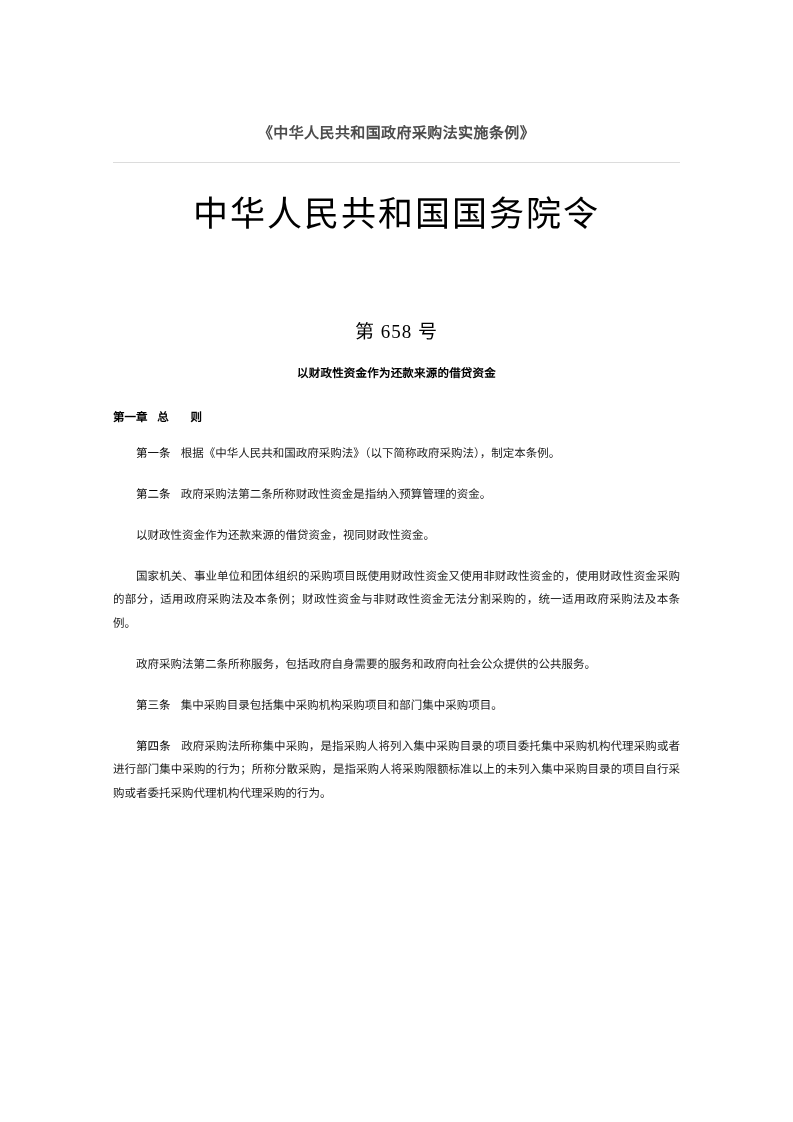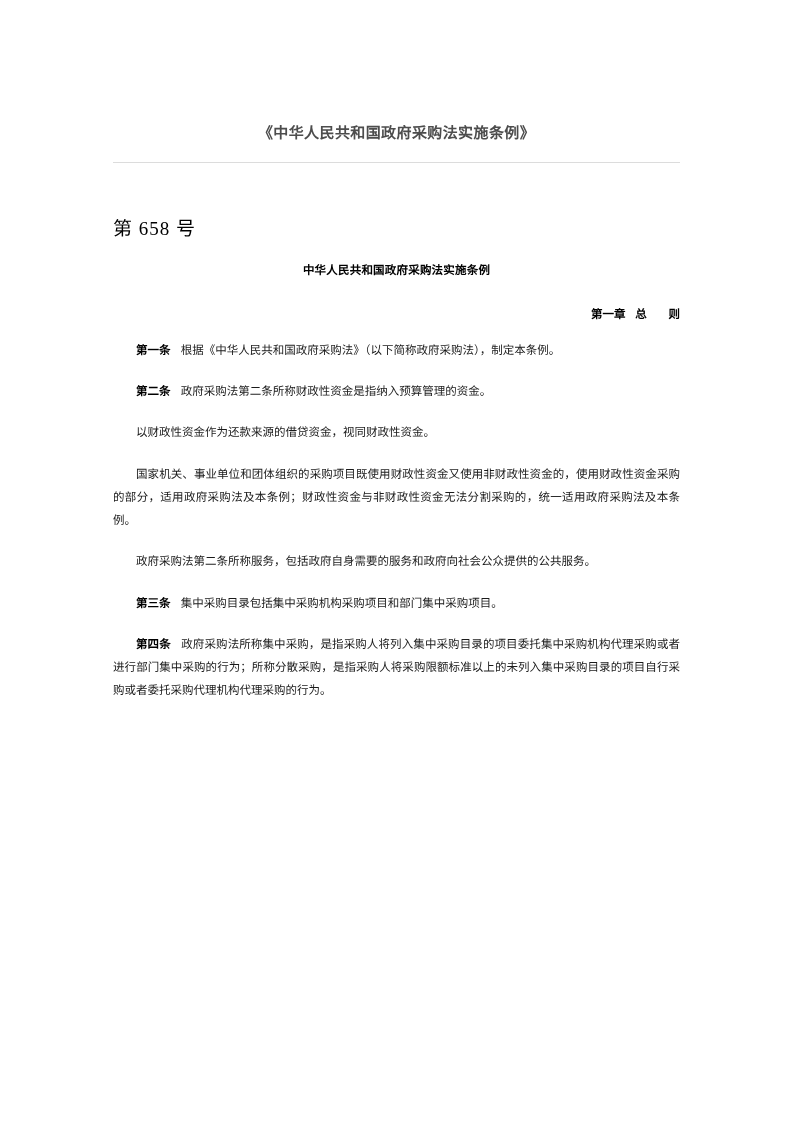--- a/index.html
+++ b/index.html
@@ -50,22 +50,22 @@
     margin-top: 29px;
     text-align: center;
     font-family: "Liberation Serif", "DejaVu Serif", serif;
     font-weight: normal;
     font-size: 35px;
     color: #000000;
     letter-spacing: 2px;
     line-height: 1.3;
   }
   .decree-number {
-    margin-top: 50px;
-    text-align: left;
+    margin-top: 78px;
+    text-align: center;
     font-family: "Liberation Serif", "DejaVu Serif", serif;
     font-size: 19px;
     color: #000000;
     letter-spacing: 1px;
   }
 
   
   .preamble {
     margin-top: 60px;
     font-family: "Liberation Sans", "DejaVu Sans", sans-serif;
@@ -92,61 +92,62 @@
     margin-top: 21px;
     text-align: center;
     font-family: "Liberation Sans", "DejaVu Sans", sans-serif;
     font-weight: bold;
     font-size: 11.5px;
     color: #000000;
     letter-spacing: 0.2px;
   }
   .chapter-heading {
     margin-top: 28px;
-    text-align: right;
+    text-align: left;
     font-family: "Liberation Sans", "DejaVu Sans", sans-serif;
     font-weight: bold;
     font-size: 11.5px;
     color: #000000;
   }
   .chapter-heading .ch-gap-s { display: inline-block; width: 0.85em; }
   .chapter-heading .ch-gap-l { display: inline-block; width: 1.9em; }
 
   .article {
     margin-top: 18px;
     font-family: "Liberation Sans", "DejaVu Sans", sans-serif;
     font-size: 11.5px;
     color: #1a1a1a;
     line-height: 2.02;
     text-align: justify;
     text-indent: 2em;
   }
   .article .art-label {
-    font-weight: bold;
+    font-weight: normal;
     color: #000000;
   }
   .article .art-label-gap { display: inline-block; width: 0.9em; }
 </style>
 </head>
 <body>
 
 <div class="page">
   <div class="content">
 
     <div class="doc-header">
       <div class="doc-header-title">《中华人民共和国政府采购法实施条例》</div>
       <hr class="header-rule">
     </div>
 
+    <div class="decree-title">中华人民共和国国务院令</div>
 
     <div class="decree-number">第 658 号</div>
 
 
 
-    <div class="reg-title">中华人民共和国政府采购法实施条例</div>
+    <div class="reg-title">以财政性资金作为还款来源的借贷资金</div>
 
     <div class="chapter-heading"><span>第一章</span><span class="ch-gap-s"></span><span>总</span><span class="ch-gap-l"></span><span>则</span></div>
 
     <div>
       <p class="article"><span class="art-label">第一条</span><span class="art-label-gap"></span><span>根据《中华人民共和国政府采购法》（以下简称政府采购法），制定本条例。</span></p>
 
       <p class="article"><span class="art-label">第二条</span><span class="art-label-gap"></span><span>政府采购法第二条所称财政性资金是指纳入预算管理的资金。</span></p>
 
       <p class="article"><span>以财政性资金作为还款来源的借贷资金，视同财政性资金。</span></p>
 

